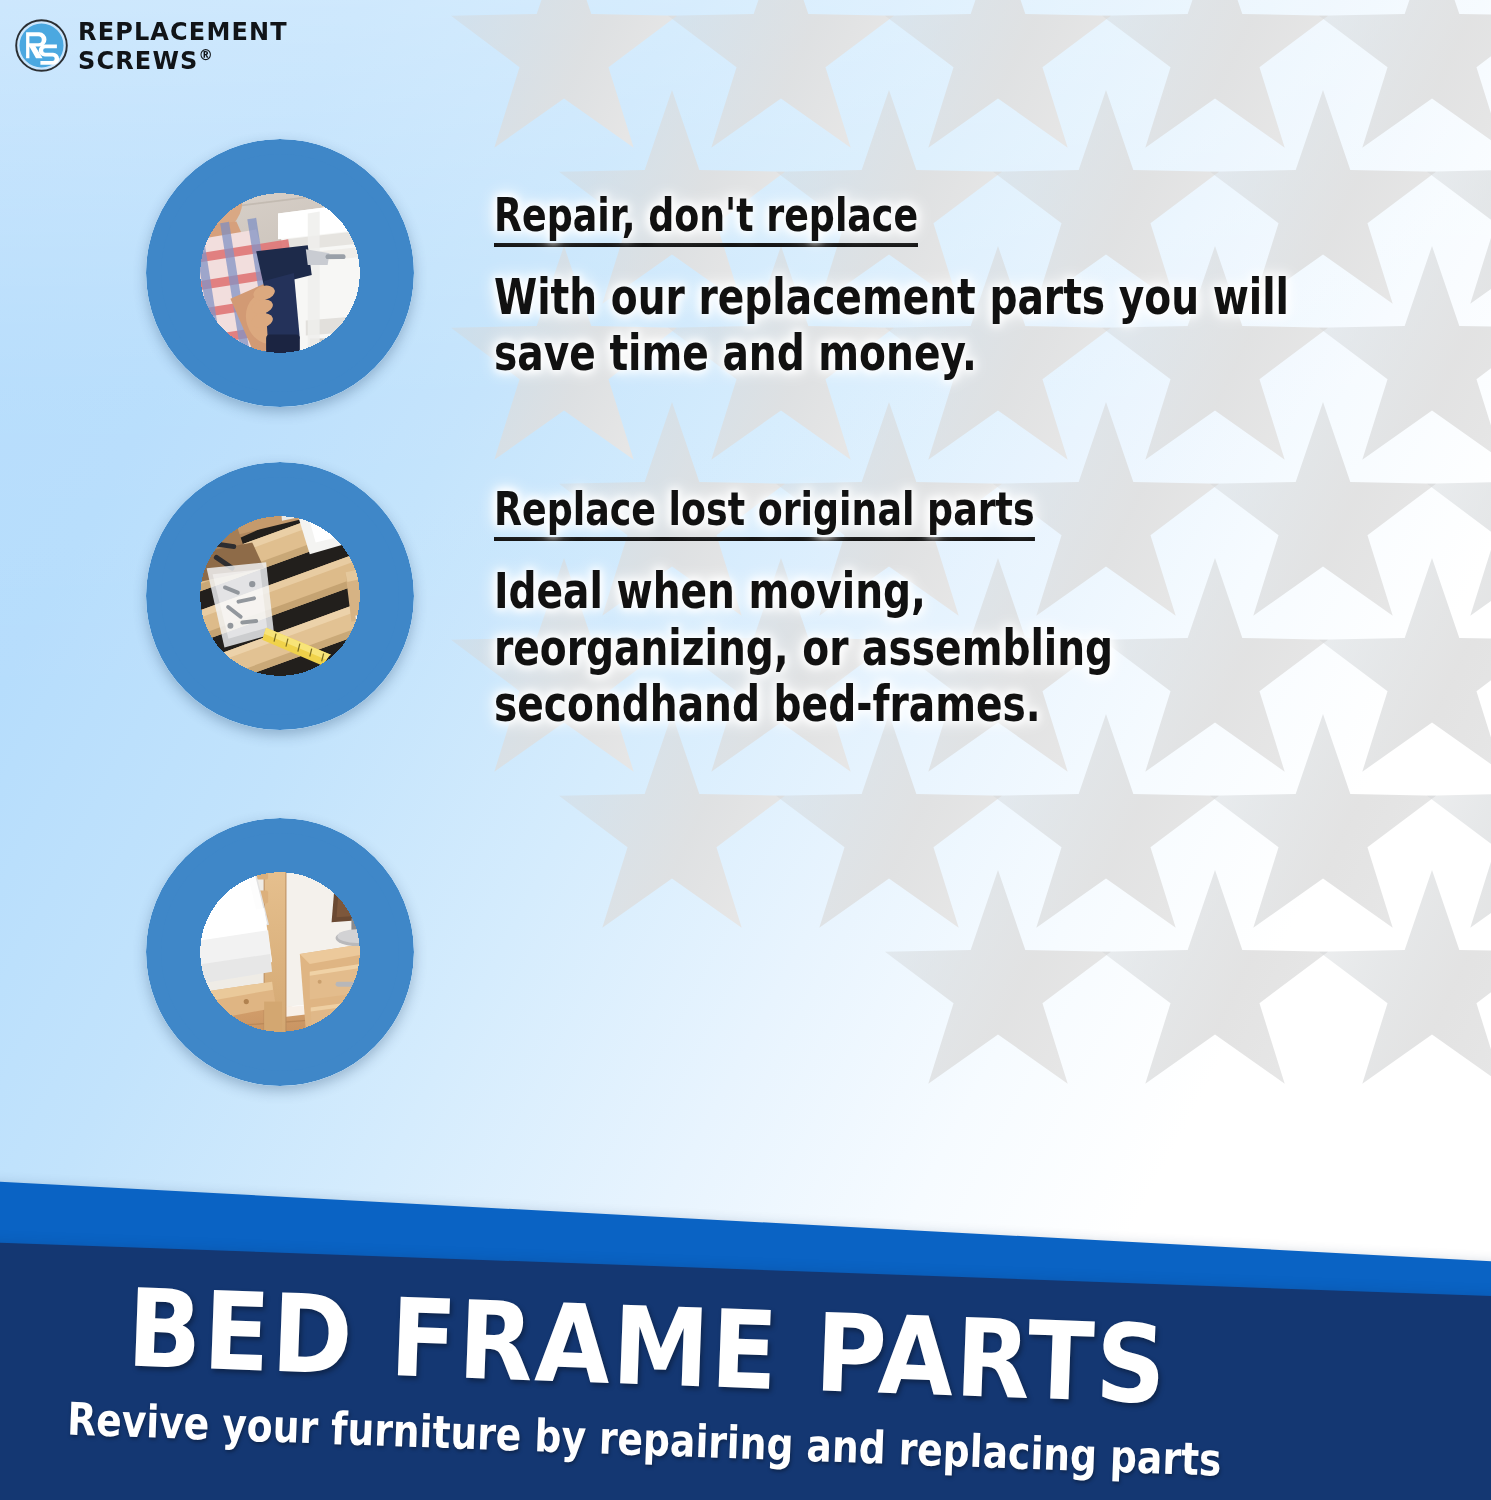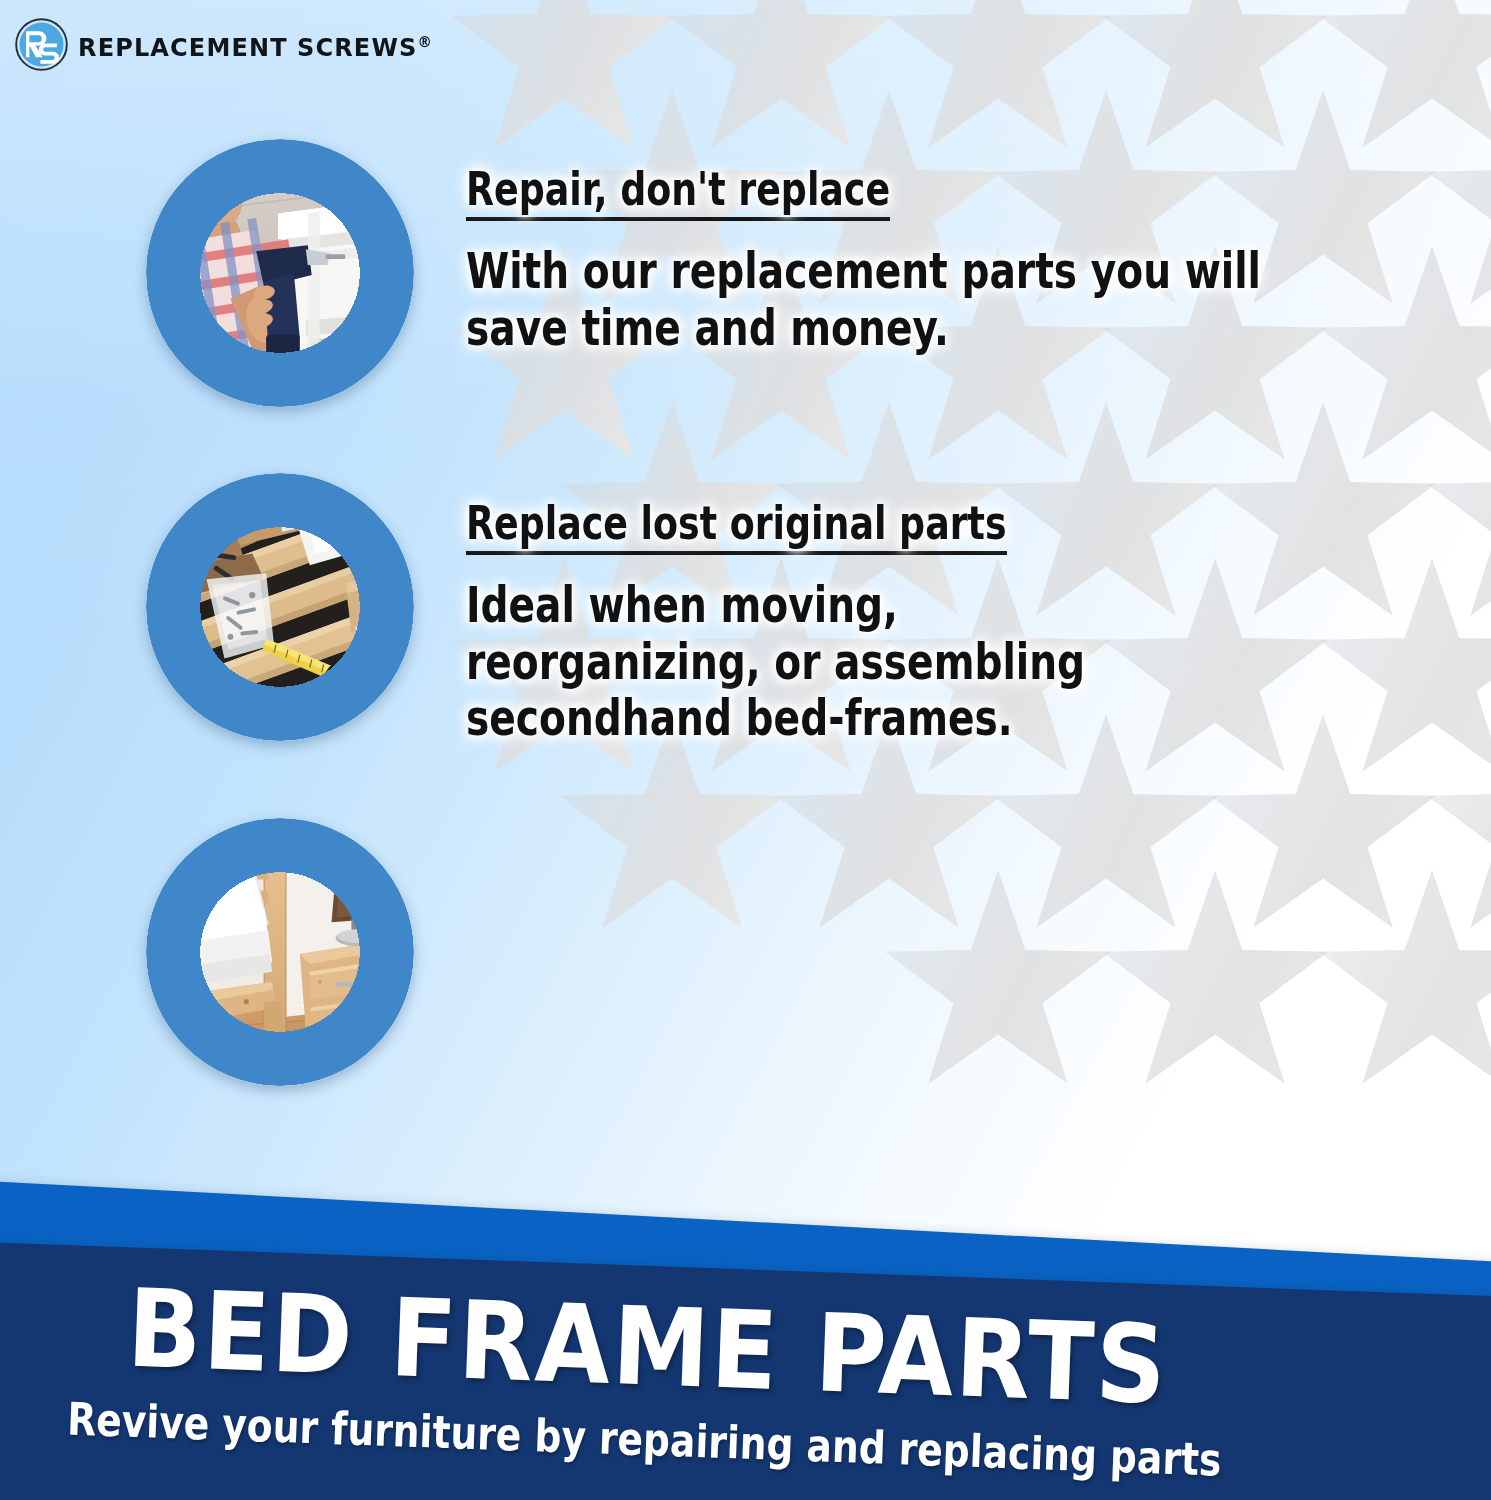--- a/index.html
+++ b/index.html
@@ -62,25 +62,24 @@
   }
   .logo-badge {
     position: relative;
     width: 55px;
     height: 55px;
     flex: 0 0 auto;
   }
   .logo-badge svg { display:block; width:100%; height:100%; }
   .logo-words {
     display: flex;
-    flex-direction: row;
+    flex-direction: column;
     justify-content: center;
     line-height: 1.0;
     padding-top: 2px;
-    align-items: flex-end;
   }
   .logo-line {
     font-family: "DejaVu Sans", sans-serif;
     font-weight: 700;
     font-size: 25px;
     letter-spacing: 1.2px;
     color: #111418;
     transform: scaleX(0.96);
     transform-origin: left center;
     white-space: nowrap;
@@ -90,24 +89,25 @@
 
   
   .features {
     position: absolute;
     left: 0; top: 0;
     width: 1491px;
   }
   .feature {
     position: absolute;
     display: flex;
-    align-items: flex-start;
+    align-items: center;
+    gap: 28px;
   }
   .f1 { left: 146px; top: 139px; }
-  .f2 { left: 146px; top: 473px; }
+  .f2 { left: 146px; top: 459px; }
   .f3 { left: 146px; top: 818px; }
 
   .thumb {
     position: relative;
     width: 268px;
     height: 268px;
     flex: 0 0 auto;
     border-radius: 50%;
     overflow: hidden;
     box-shadow: 0 5px 13px rgba(25,60,100,0.30);

